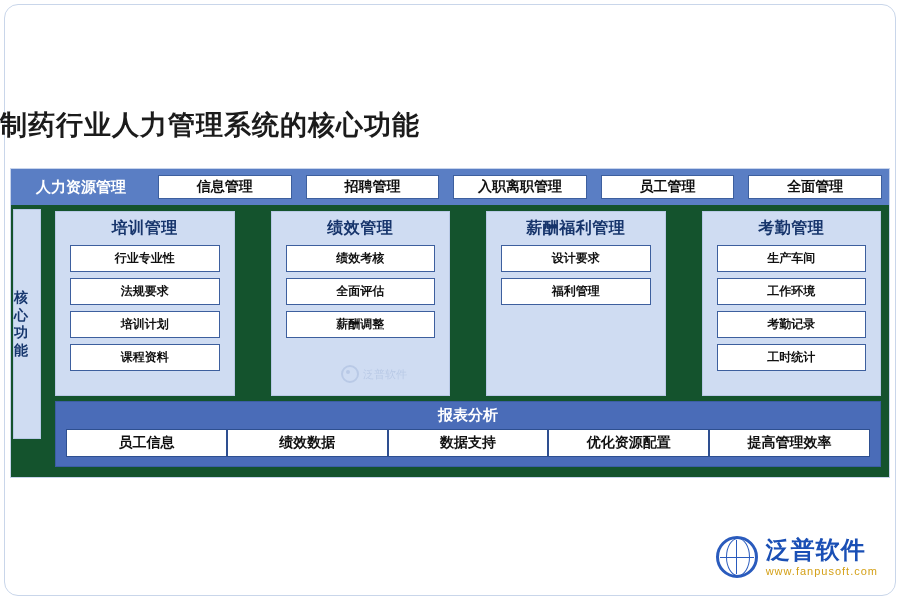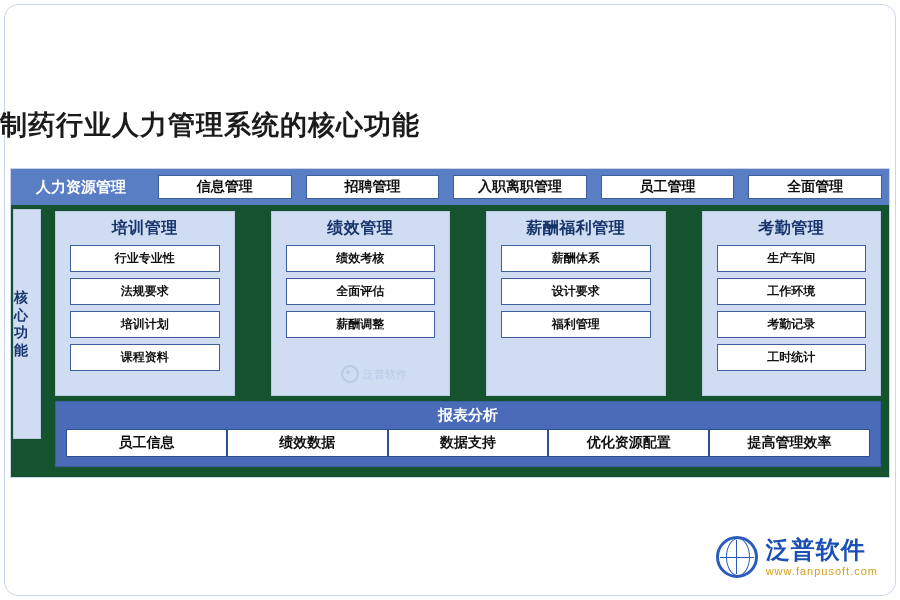--- a/index.html
+++ b/index.html
@@ -297,21 +297,20 @@
 
     <div class="col">
       <div class="col-title">绩效管理</div>
       <div class="col-item">绩效考核</div>
       <div class="col-item">全面评估</div>
       <div class="col-item">薪酬调整</div>
     </div>
 
     <div class="col">
       <div class="col-title">薪酬福利管理</div>
-      <div class="col-item">薪酬体系</div>
       <div class="col-item">设计要求</div>
       <div class="col-item">福利管理</div>
     </div>
 
     <div class="col">
       <div class="col-title">考勤管理</div>
       <div class="col-item">生产车间</div>
       <div class="col-item">工作环境</div>
       <div class="col-item">考勤记录</div>
       <div class="col-item">工时统计</div>

